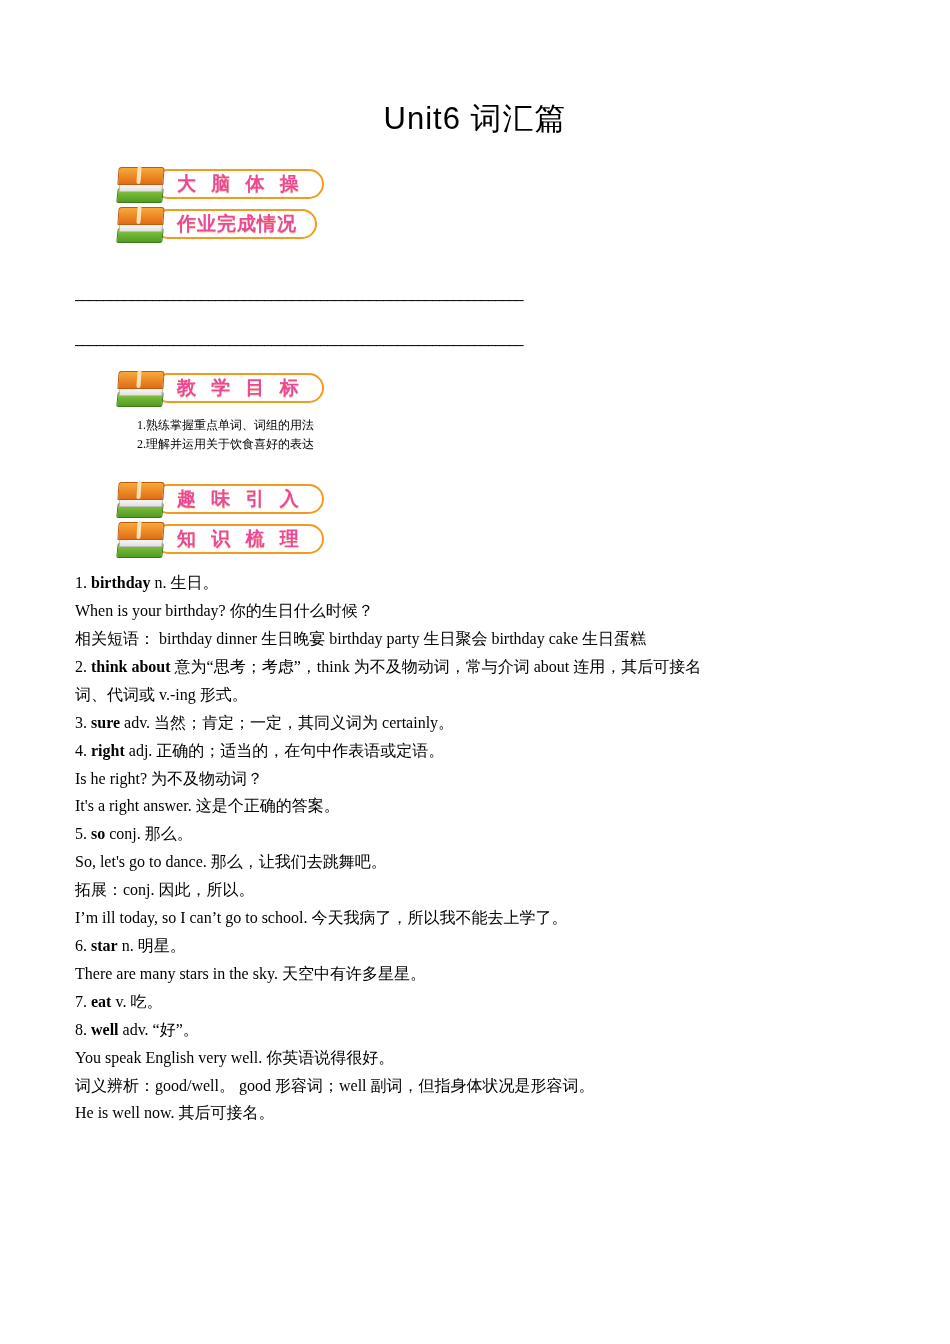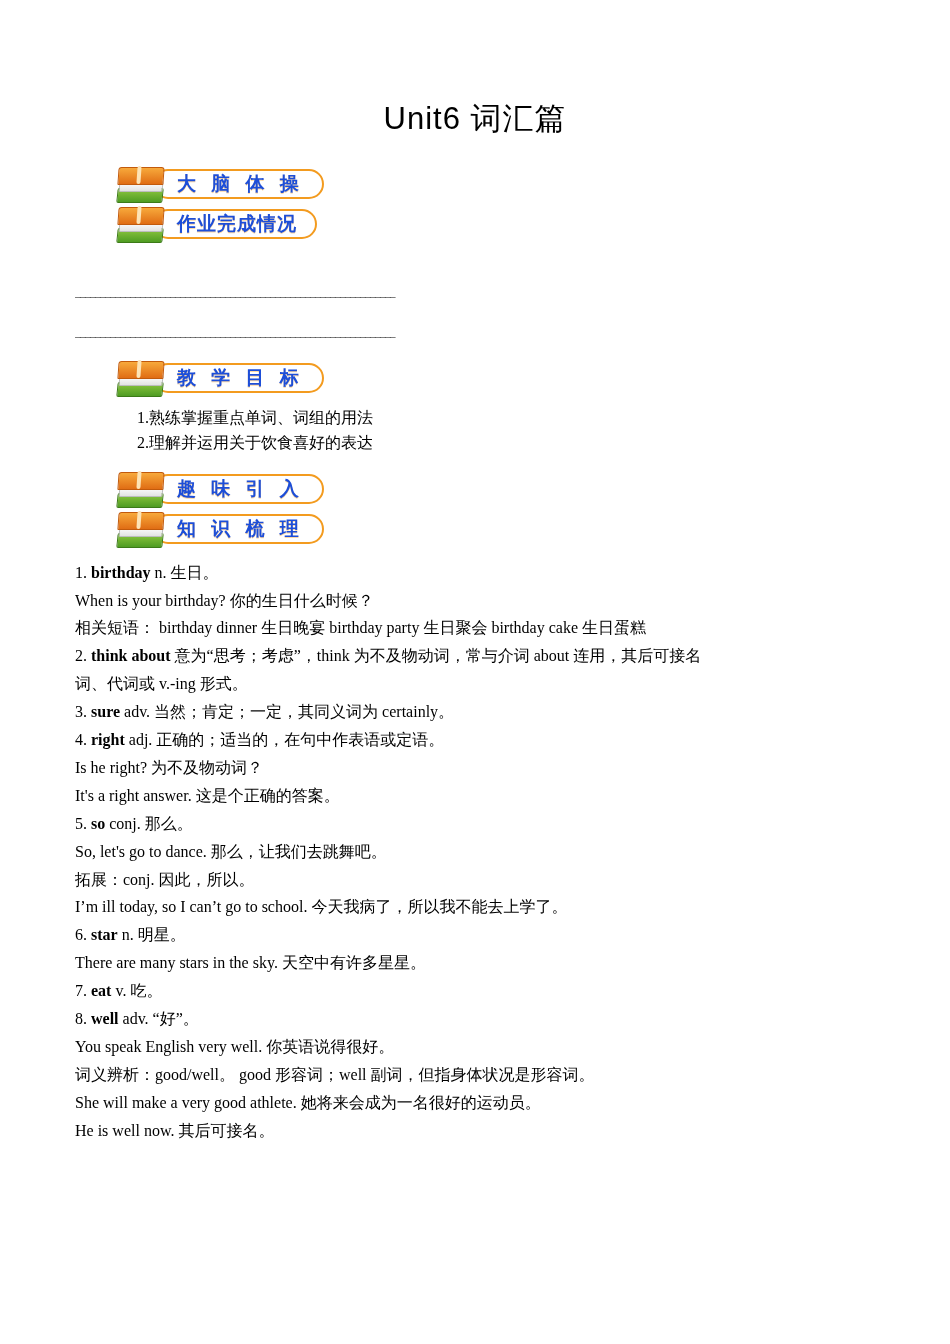--- a/index.html
+++ b/index.html
@@ -86,41 +86,42 @@
     background: #ffffff;
     display: flex;
     align-items: center;
     justify-content: center;
     box-sizing: border-box;
   }
   .badge-text {
     font-family: "Liberation Sans", sans-serif;
     font-size: 19px;
     font-weight: bold;
-    color: #1d4ed8;
+    color: #ec4899;
     letter-spacing: 5px;
     white-space: nowrap;
     text-shadow: 0 1px 0 #fcd9a6;
   }
   .badge-text.narrow { letter-spacing: 1px; }
   .blank-rule {
     font-family: "Liberation Serif", serif;
-    font-size: 11px;
+    font-size: 15px;
     letter-spacing: -0.5px;
     white-space: nowrap;
     overflow: hidden;
     display: block;
     width: 100%;
+    font-weight: bold;
   }
   
   .goal-list {
-    margin: 6px 0 3px 0;
+    margin: 6px 0 16px 0;
     padding: 0 0 0 62px;
     list-style: none;
-    font-size: 16px;
+    font-size: 12px;
     line-height: 1.55;
   }
   .content {
     font-size: 16px;
     line-height: 1.62;
     margin-top: 8px;
   }
   .content p {
     margin: 0;
     padding: 1px 0;
@@ -228,17 +229,16 @@
     <p class="i-1">5.  <b>so</b>   conj.  那么。</p>
     <p class="i-1">So, let's go to dance.   那么，让我们去跳舞吧。</p>
     <p class="i-0">拓展：conj. 因此，所以。</p>
     <p class="i-2">I’m ill today, so I can’t go to school.  今天我病了，所以我不能去上学了。</p>
     <p class="i-1">6.  <b>star</b>   n. 明星。</p>
     <p class="i-3">There are many stars in the sky.  天空中有许多星星。</p>
     <p class="i-1">7.  <b>eat</b>   v. 吃。</p>
     <p class="i-1">8.  <b>well</b>   adv. “好”。</p>
     <p class="i-2">You speak English very well.  你英语说得很好。</p>
     <p class="i-0">词义辨析：good/well。  good 形容词；well 副词，但指身体状况是形容词。</p>
-    <p class="i-2">She will make a very good athlete.    她将来会成为一名很好的运动员。</p>
     <p class="i-3">He is well now.   其后可接名。</p>
   </div>
 
 </div>
 
 </body></html>

